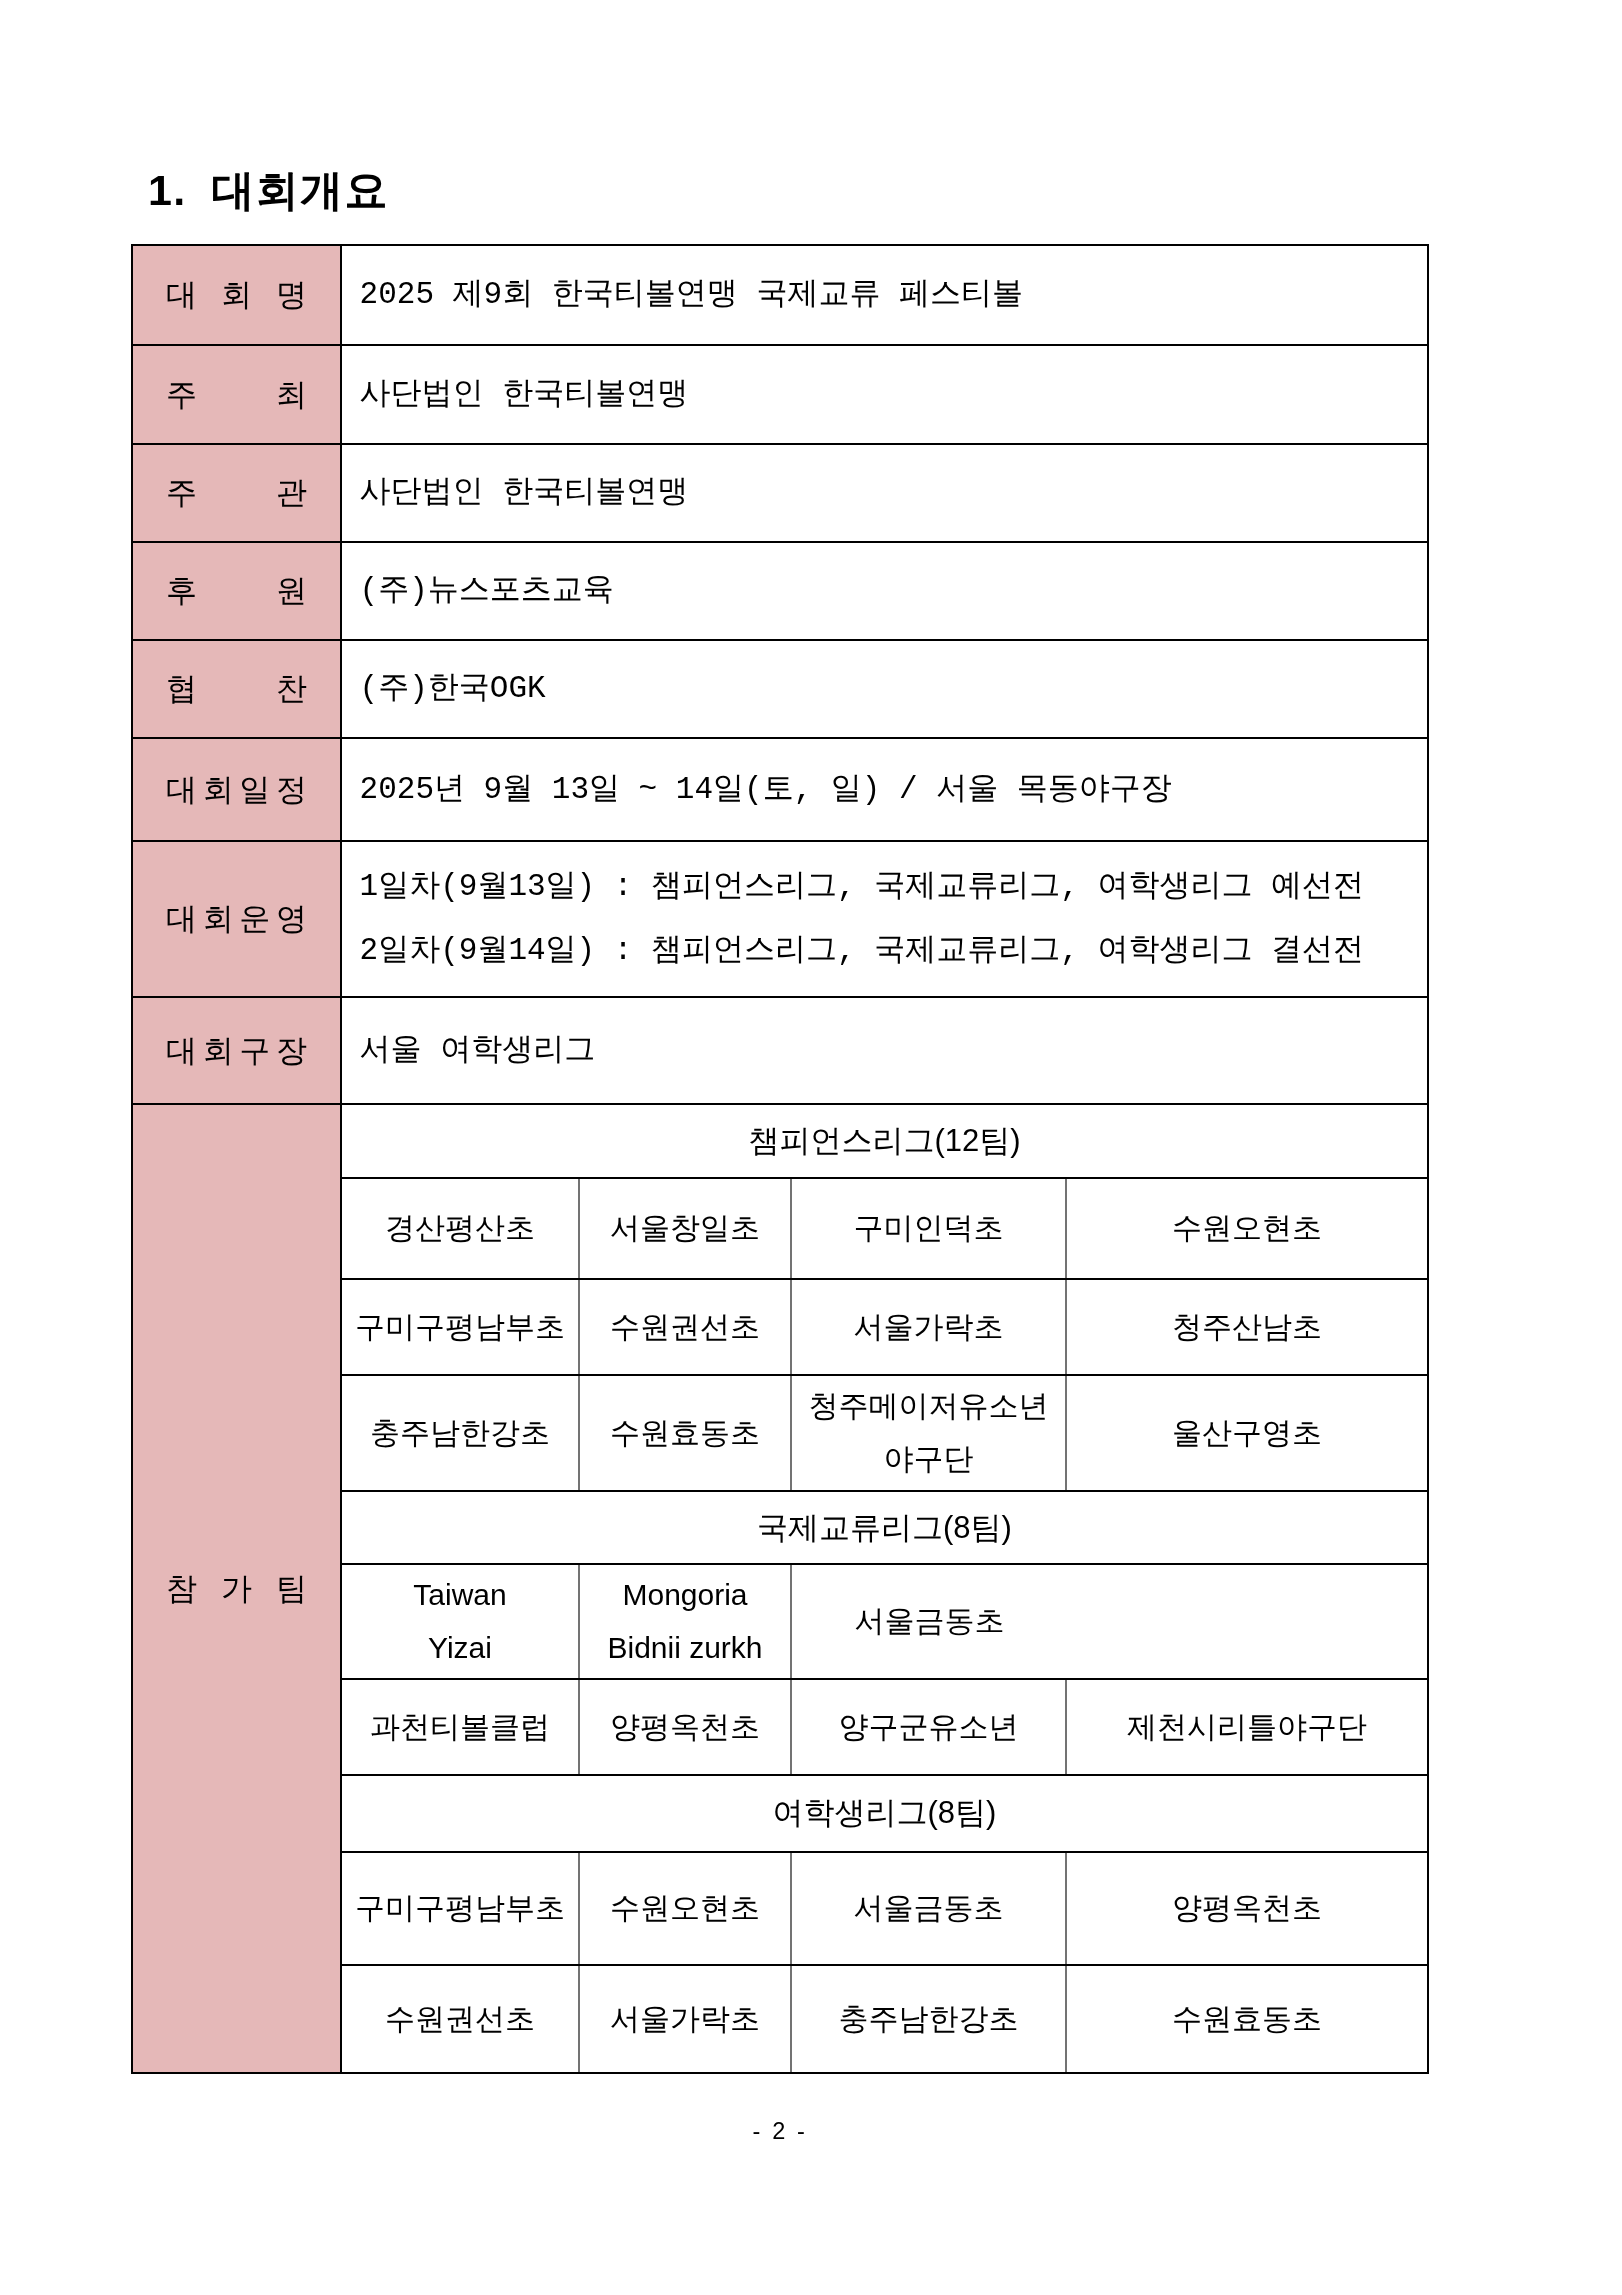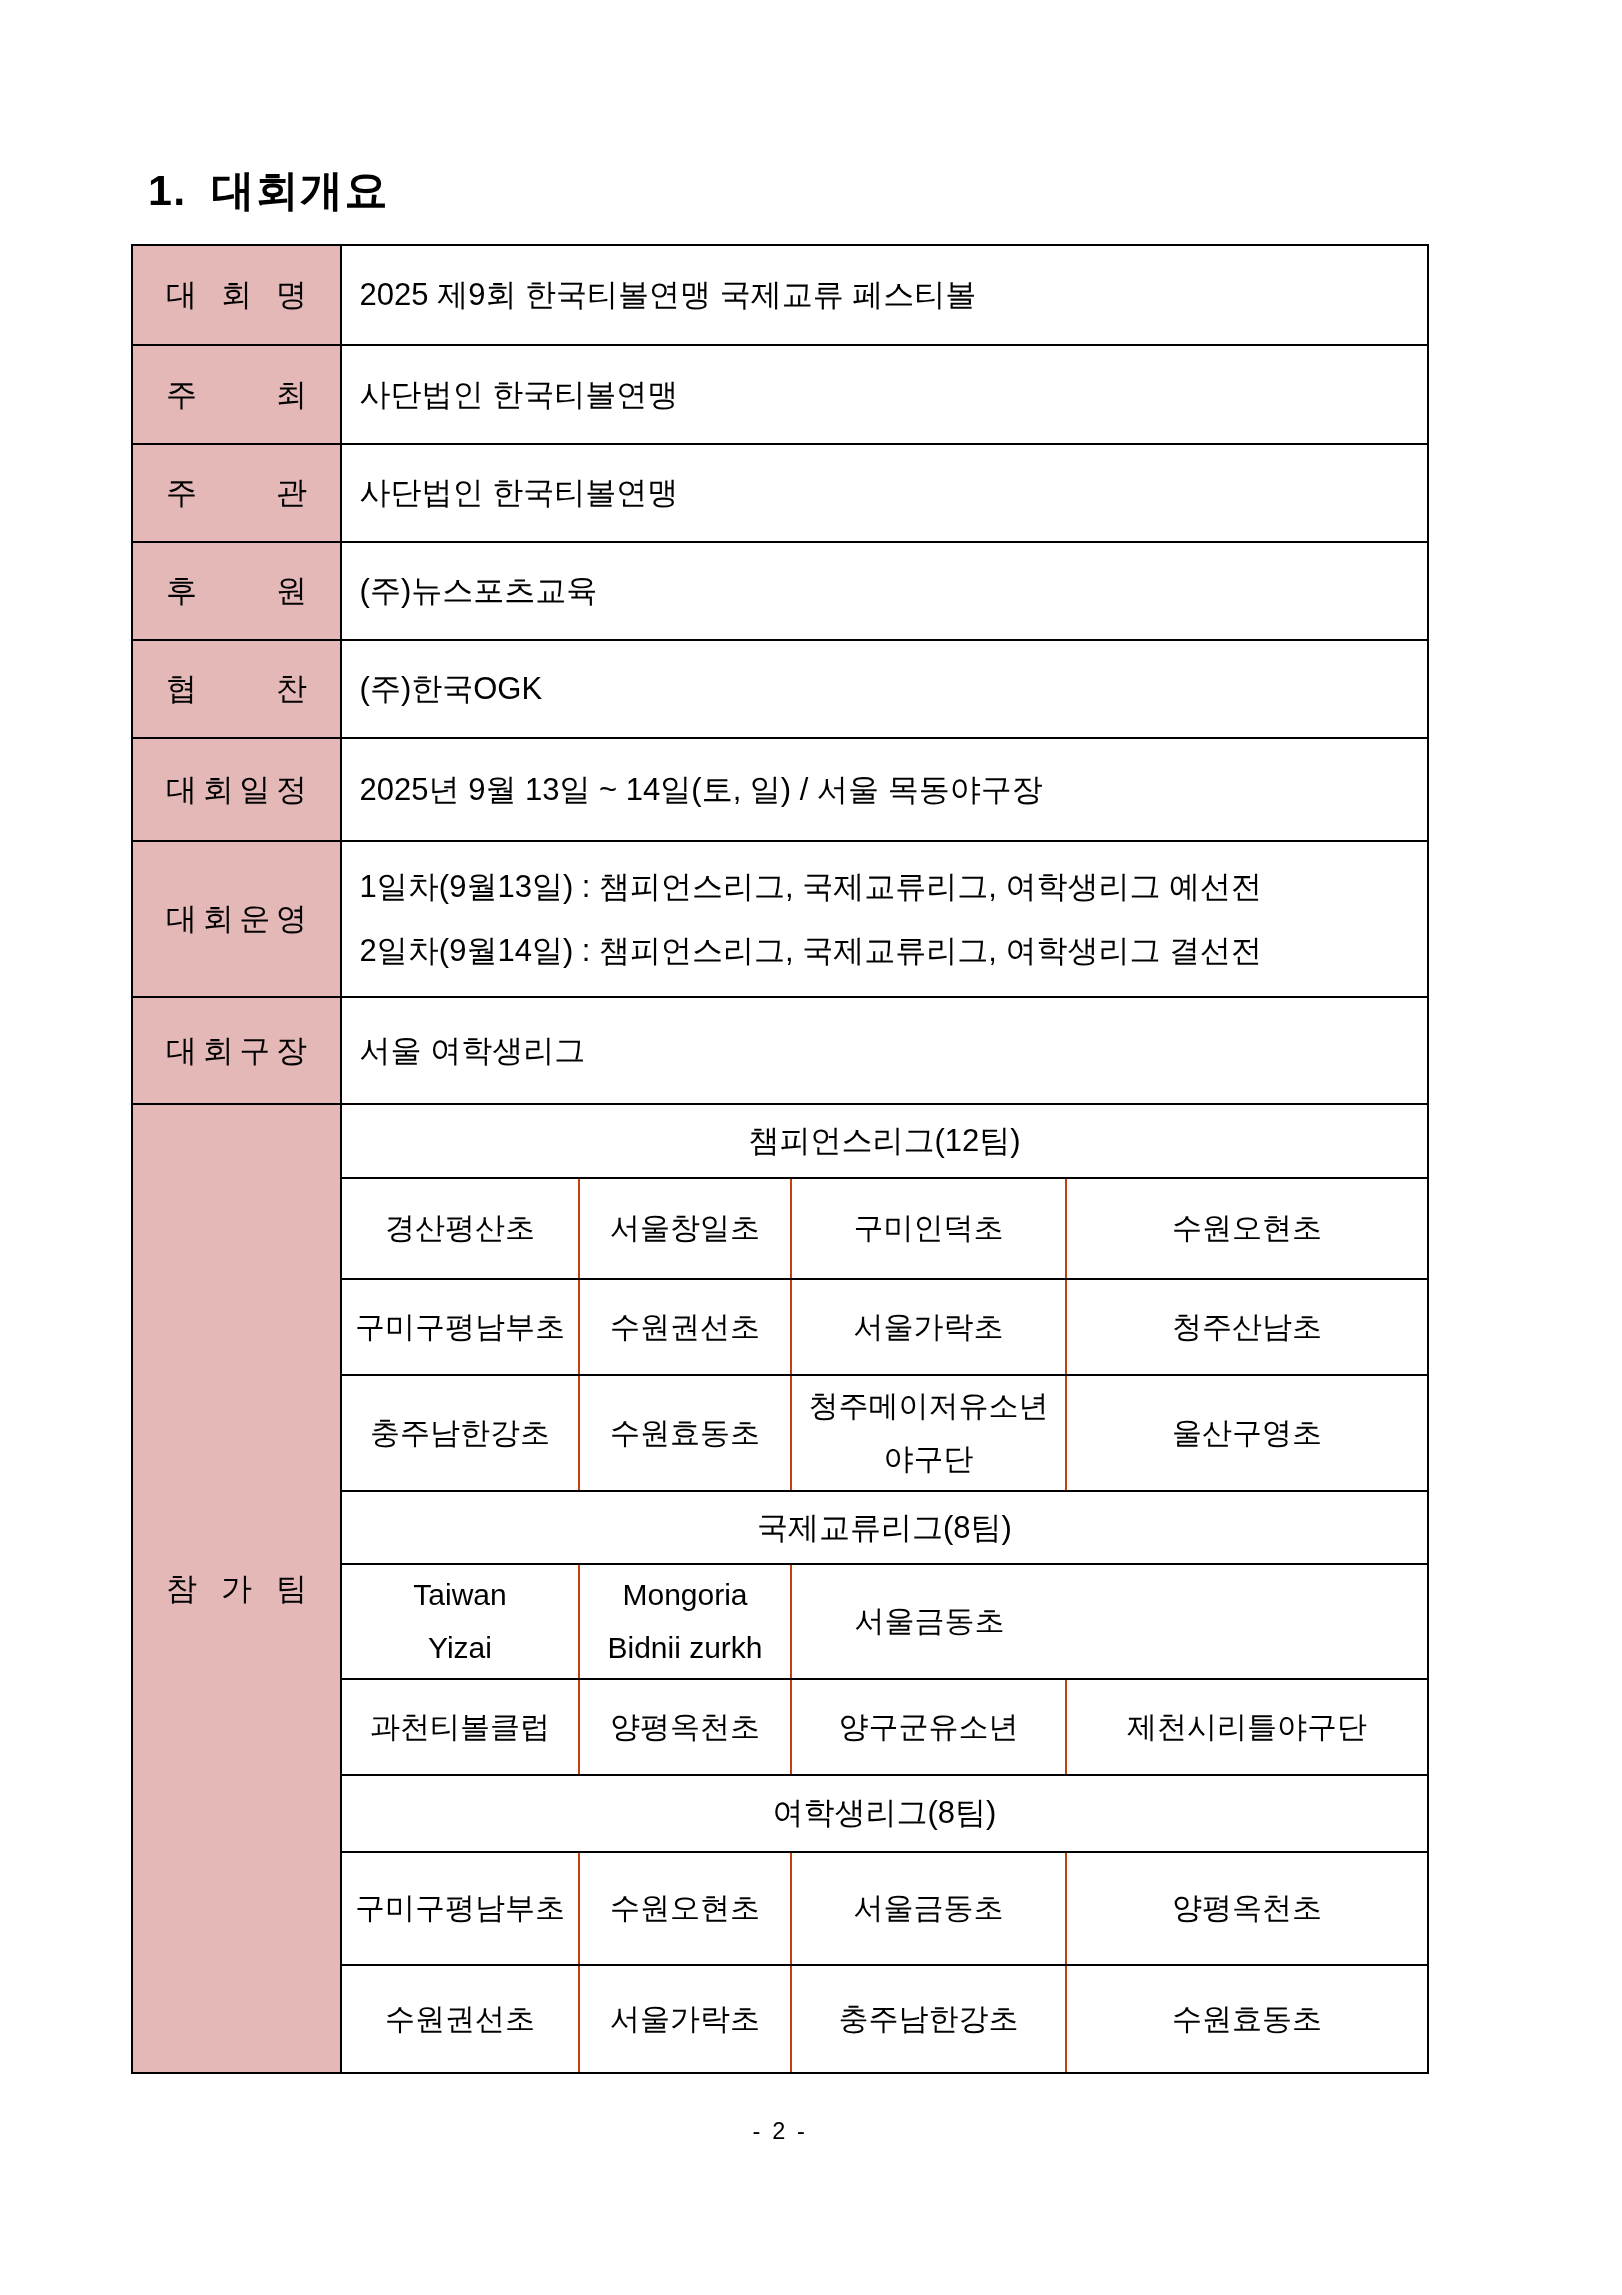--- a/index.html
+++ b/index.html
@@ -21,37 +21,38 @@
     width:209px;min-width:209px;background:var(--hdr,#e5b8b8);
     border-right:2px solid #000;display:flex;align-items:center;
     justify-content:space-between;padding:0 33px;box-sizing:border-box;
     font-size:31px;font-weight:500;
   }
   .th span{display:inline-block;}
   .td{
     flex:1;display:flex;align-items:center;padding:0 7.8px 0 17.6px;
     font-size:31px;font-weight:500;white-space:pre-line;line-height:2.05;
     box-sizing:border-box;
+    font-family:Liberation Mono, monospace;
   }
   .h153{height:100px}.h152{height:99px}.h150{height:98px}
   .h158{height:103px}.h238{height:156px}.h164{height:107px}
   .hbig{height:967px}
   .nested{flex:1;display:flex;flex-direction:column;}
   .nested > :last-child{border-bottom:none;}
   .lhead{
     border-bottom:2px solid #000;display:flex;align-items:center;justify-content:center;
     font-size:31px;font-weight:500;box-sizing:border-box;text-align:center;
   }
   .team-row{
     display:grid;grid-template-columns:238px 212px 275px 1fr;
     border-bottom:2px solid #000;box-sizing:border-box;
   }
   .tc{
     display:flex;align-items:center;justify-content:center;text-align:center;
-    border-right:2px solid #c2410c;font-size:30px;font-weight:500;
+    border-right:2px solid #737373;font-size:30px;font-weight:500;
     white-space:pre-line;line-height:1.75;box-sizing:border-box;padding:0 5.2px;
   }
   .tc:last-child{border-right:none;}
   .nh115{height:75px}.nh156{height:102px}.nh149{height:97px}.nh181{height:118px}
   .nh114{height:74px}.nh177{height:116px}.nh120{height:78px}.nh155{height:115px}
   .nh164{height:107px}
   .pagenum{
     position:absolute;left:131px;top:2118px;width:1298px;text-align:center;
     font-size:23.5px;font-weight:400;letter-spacing:2.6px;
   }

